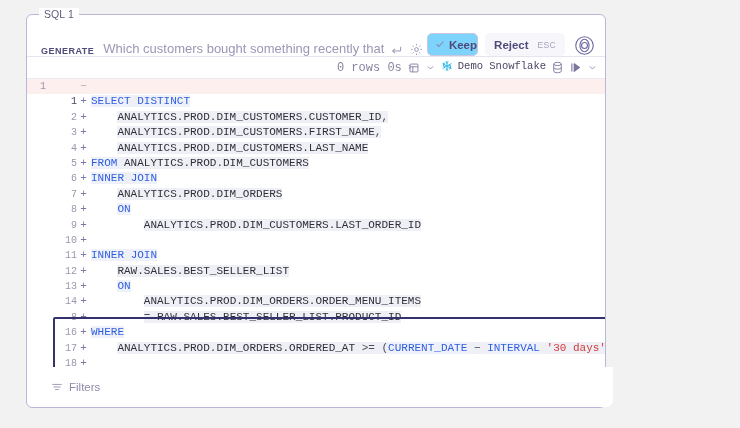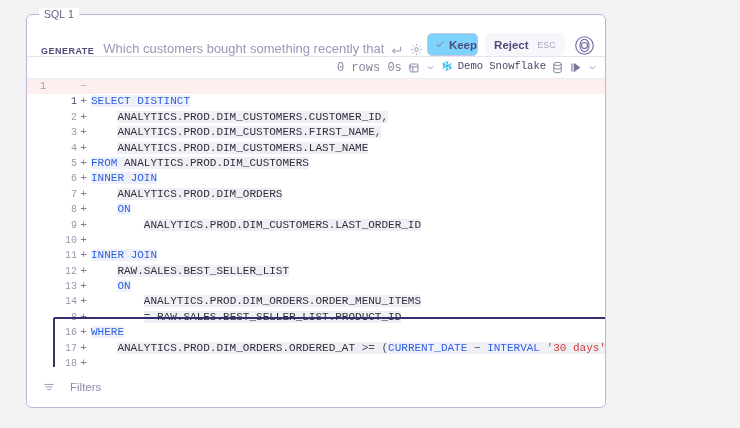--- a/index.html
+++ b/index.html
@@ -171,27 +171,27 @@
     width: 561px;
     height: 79px;
     border: 2px solid #33316e;
     border-radius: 2px;
     pointer-events: none;
   }
 
   
   .filters-bar {
     position: absolute;
-    left: 0; bottom: 0;
+    left: 8px; bottom: 0;
     width: 100%;
     height: 40px;
     display: flex;
     align-items: center;
     padding-left: 16px;
-    gap: 15px;
+    gap: 6px;
     background: #fff;
     border-bottom-left-radius: 7px;
     border-bottom-right-radius: 7px;
   }
   .filters-label { font-size: 11.5px; color: #8e8bab; }
   .filters-icon { display:flex; align-items:center; color:#9a97b5; }
 </style>
 </head>
 <body>
 

